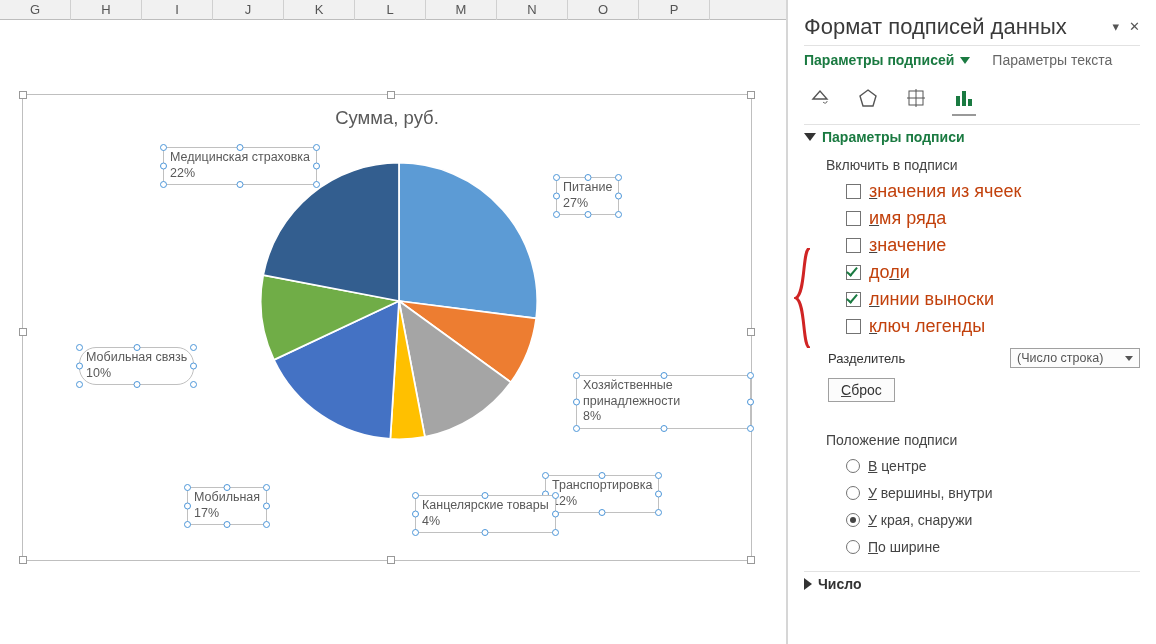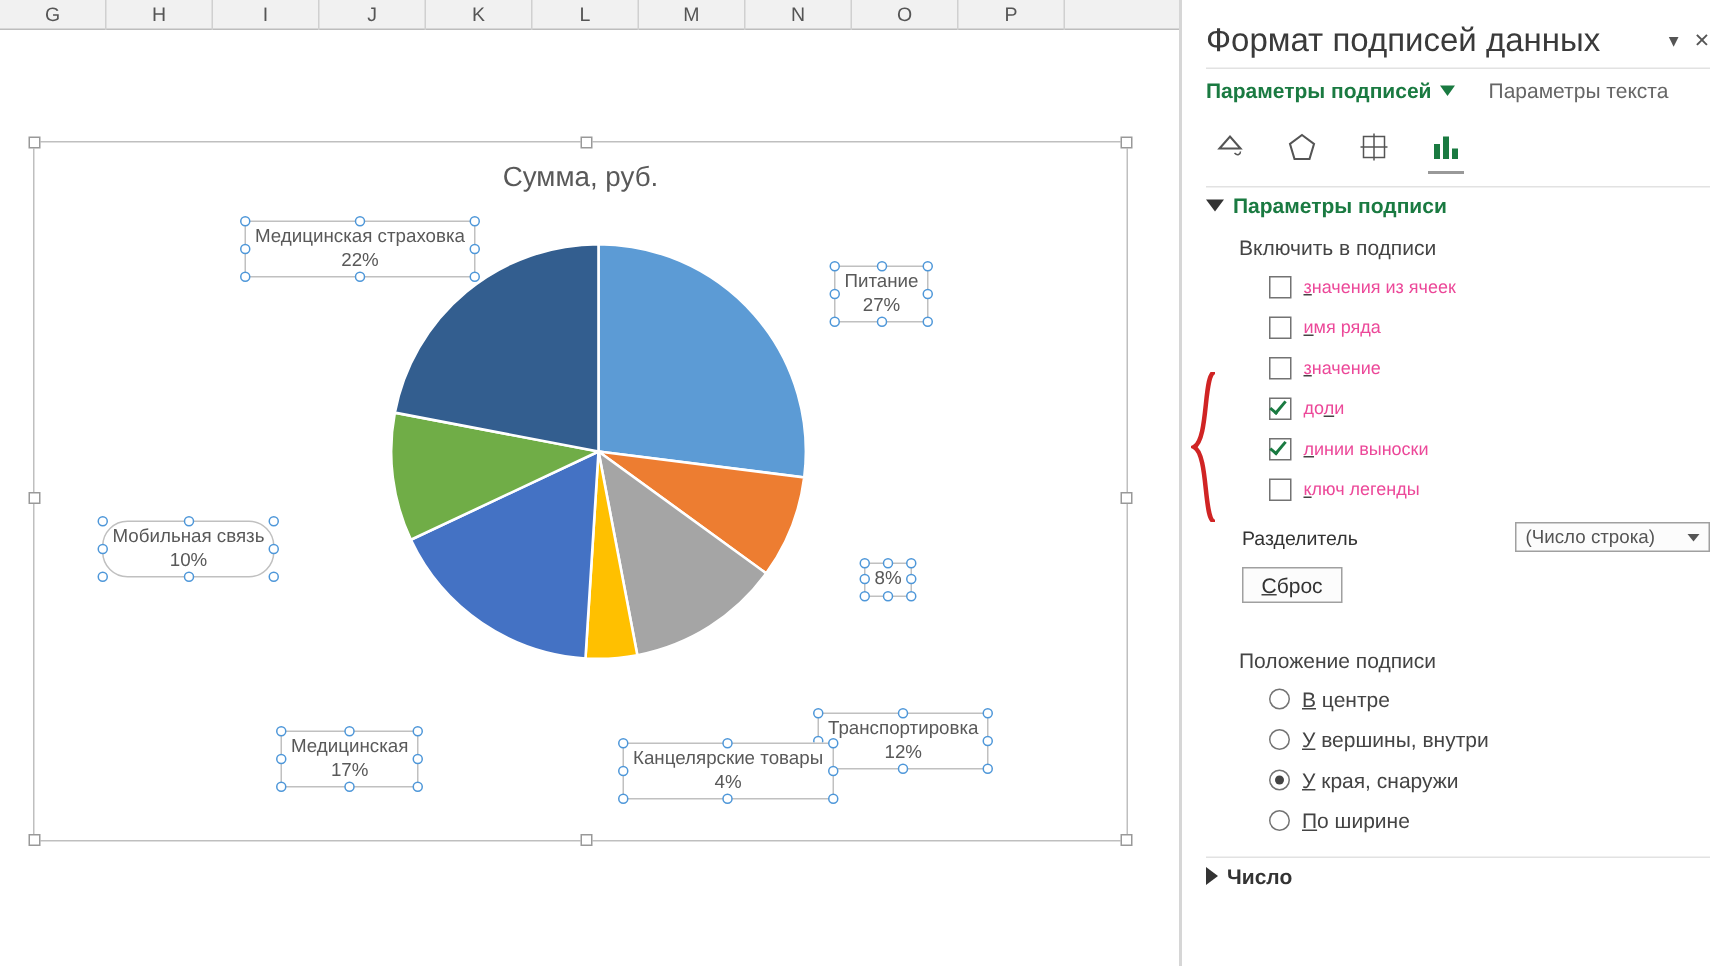--- a/index.html
+++ b/index.html
@@ -56,21 +56,21 @@
     position: absolute;
     left: 232px; top: 62px;
     width: 288px; height: 288px;
   }
   .data-label {
     position: absolute;
     background: #fff;
     border: 1px solid #c0c0c0;
     padding: 2px 6px 3px;
     font-size: 12.5px;
-    text-align: center;
+    text-align: left;
     color: #595959;
     line-height: 1.25;
   }
   .dl-hndl {
     position: absolute;
     width: 7px; height: 7px;
     background: #fff;
     border: 1px solid #4e97d9;
     border-radius: 50%;
   }
@@ -148,22 +148,22 @@
     border-left: 8px solid #333;
     border-right: 0;
   }
   .section-title { font-weight: 600; color: #1a7a41; font-size: 14px; }
   .section-title.dark { color: #333; }
   .subhead { color: #444; margin: 8px 0 6px 22px; font-size: 14px; }
   .check-row {
     display: flex; align-items: center; gap: 8px;
     margin: 3px 0 3px 42px;
     height: 24px;
-    color: #ec4899;
-    font-size: 12px;
+    color: #c2410c;
+    font-size: 18px;
   }
   .chk {
     width: 15px; height: 15px;
     border: 1px solid #737373;
     background: #fff;
     position: relative;
   }
   .chk.checked::after {
     content: "";
     position: absolute;
@@ -276,20 +276,21 @@
     <div class="dl-hndl" style="left: -4px; top: -4px;"></div>
         <div class="dl-hndl" style="left: -4px; top: 50%; transform: translateY(-50%);"></div>
         <div class="dl-hndl" style="left: -4px; top: calc(100% - 3px);"></div>
         <div class="dl-hndl" style="left: 50%; top: -4px; transform: translateX(-50%);"></div>
         <div class="dl-hndl" style="left: 50%; top: calc(100% - 3px); transform: translateX(-50%);"></div>
         <div class="dl-hndl" style="left: calc(100% - 3px); top: -4px;"></div>
         <div class="dl-hndl" style="left: calc(100% - 3px); top: 50%; transform: translateY(-50%);"></div>
         <div class="dl-hndl" style="left: calc(100% - 3px); top: calc(100% - 3px);"></div>
       </div>
     <div class="data-label" style="left:553px;top:280px;">
+      <div>Хозяйственные принадлежности</div>
       <div>8%</div>
     <div class="dl-hndl" style="left: -4px; top: -4px;"></div>
         <div class="dl-hndl" style="left: -4px; top: 50%; transform: translateY(-50%);"></div>
         <div class="dl-hndl" style="left: -4px; top: calc(100% - 3px);"></div>
         <div class="dl-hndl" style="left: 50%; top: -4px; transform: translateX(-50%);"></div>
         <div class="dl-hndl" style="left: 50%; top: calc(100% - 3px); transform: translateX(-50%);"></div>
         <div class="dl-hndl" style="left: calc(100% - 3px); top: -4px;"></div>
         <div class="dl-hndl" style="left: calc(100% - 3px); top: 50%; transform: translateY(-50%);"></div>
         <div class="dl-hndl" style="left: calc(100% - 3px); top: calc(100% - 3px);"></div>
       </div>
@@ -311,32 +312,32 @@
     <div class="dl-hndl" style="left: -4px; top: -4px;"></div>
         <div class="dl-hndl" style="left: -4px; top: 50%; transform: translateY(-50%);"></div>
         <div class="dl-hndl" style="left: -4px; top: calc(100% - 3px);"></div>
         <div class="dl-hndl" style="left: 50%; top: -4px; transform: translateX(-50%);"></div>
         <div class="dl-hndl" style="left: 50%; top: calc(100% - 3px); transform: translateX(-50%);"></div>
         <div class="dl-hndl" style="left: calc(100% - 3px); top: -4px;"></div>
         <div class="dl-hndl" style="left: calc(100% - 3px); top: 50%; transform: translateY(-50%);"></div>
         <div class="dl-hndl" style="left: calc(100% - 3px); top: calc(100% - 3px);"></div>
       </div>
     <div class="data-label" style="left:164px;top:392px;">
-      <div>Медицинская</div>
+      <div>Мобильная</div>
       <div>17%</div>
     <div class="dl-hndl" style="left: -4px; top: -4px;"></div>
         <div class="dl-hndl" style="left: -4px; top: 50%; transform: translateY(-50%);"></div>
         <div class="dl-hndl" style="left: -4px; top: calc(100% - 3px);"></div>
         <div class="dl-hndl" style="left: 50%; top: -4px; transform: translateX(-50%);"></div>
         <div class="dl-hndl" style="left: 50%; top: calc(100% - 3px); transform: translateX(-50%);"></div>
         <div class="dl-hndl" style="left: calc(100% - 3px); top: -4px;"></div>
         <div class="dl-hndl" style="left: calc(100% - 3px); top: 50%; transform: translateY(-50%);"></div>
         <div class="dl-hndl" style="left: calc(100% - 3px); top: calc(100% - 3px);"></div>
       </div>
-    <div class="data-label" style="left:45px;top:252px;border-radius:17px;">
+    <div class="data-label" style="left:56px;top:252px;border-radius:17px;">
       <div>Мобильная связь</div>
       <div>10%</div>
     <div class="dl-hndl" style="left: -4px; top: -4px;"></div>
         <div class="dl-hndl" style="left: -4px; top: 50%; transform: translateY(-50%);"></div>
         <div class="dl-hndl" style="left: -4px; top: calc(100% - 3px);"></div>
         <div class="dl-hndl" style="left: 50%; top: -4px; transform: translateX(-50%);"></div>
         <div class="dl-hndl" style="left: 50%; top: calc(100% - 3px); transform: translateX(-50%);"></div>
         <div class="dl-hndl" style="left: calc(100% - 3px); top: -4px;"></div>
         <div class="dl-hndl" style="left: calc(100% - 3px); top: 50%; transform: translateY(-50%);"></div>
         <div class="dl-hndl" style="left: calc(100% - 3px); top: calc(100% - 3px);"></div>

